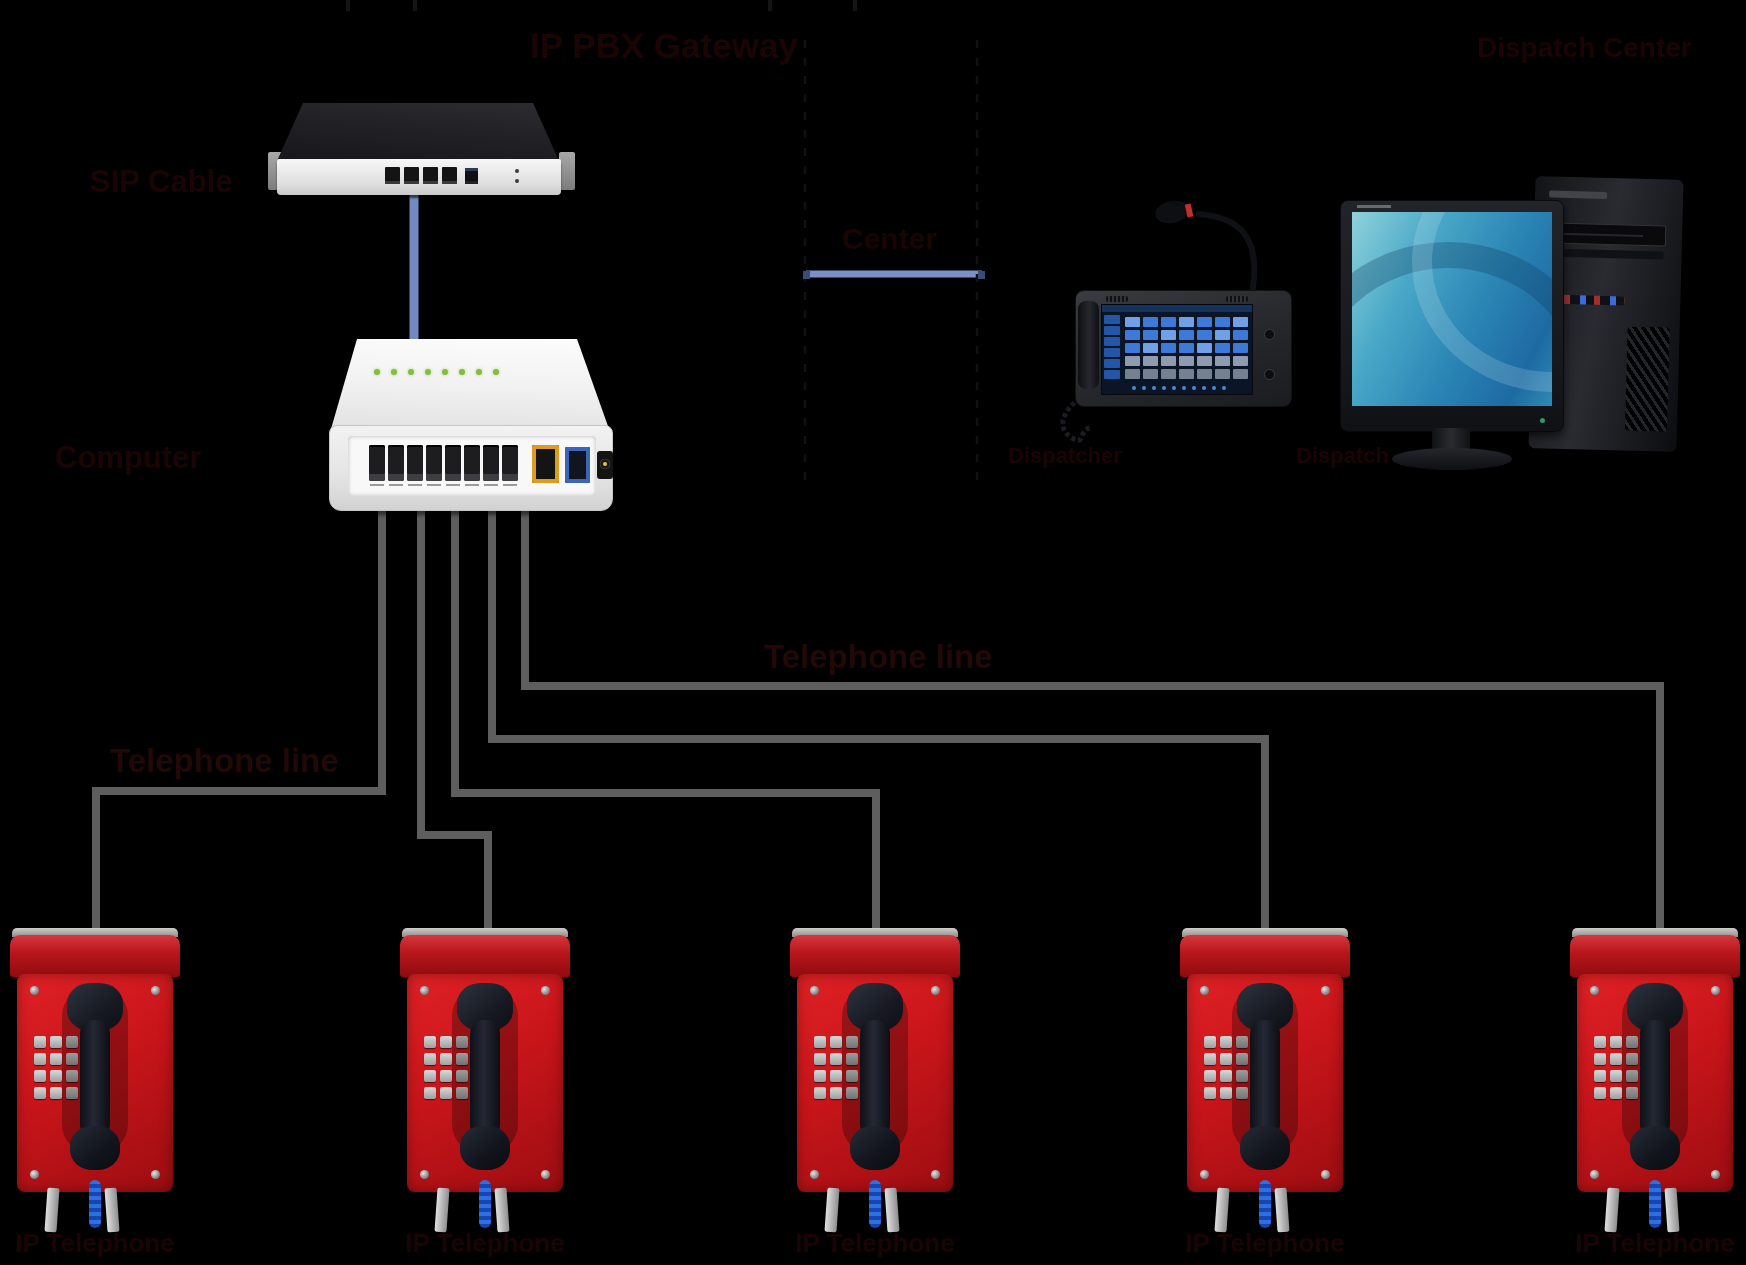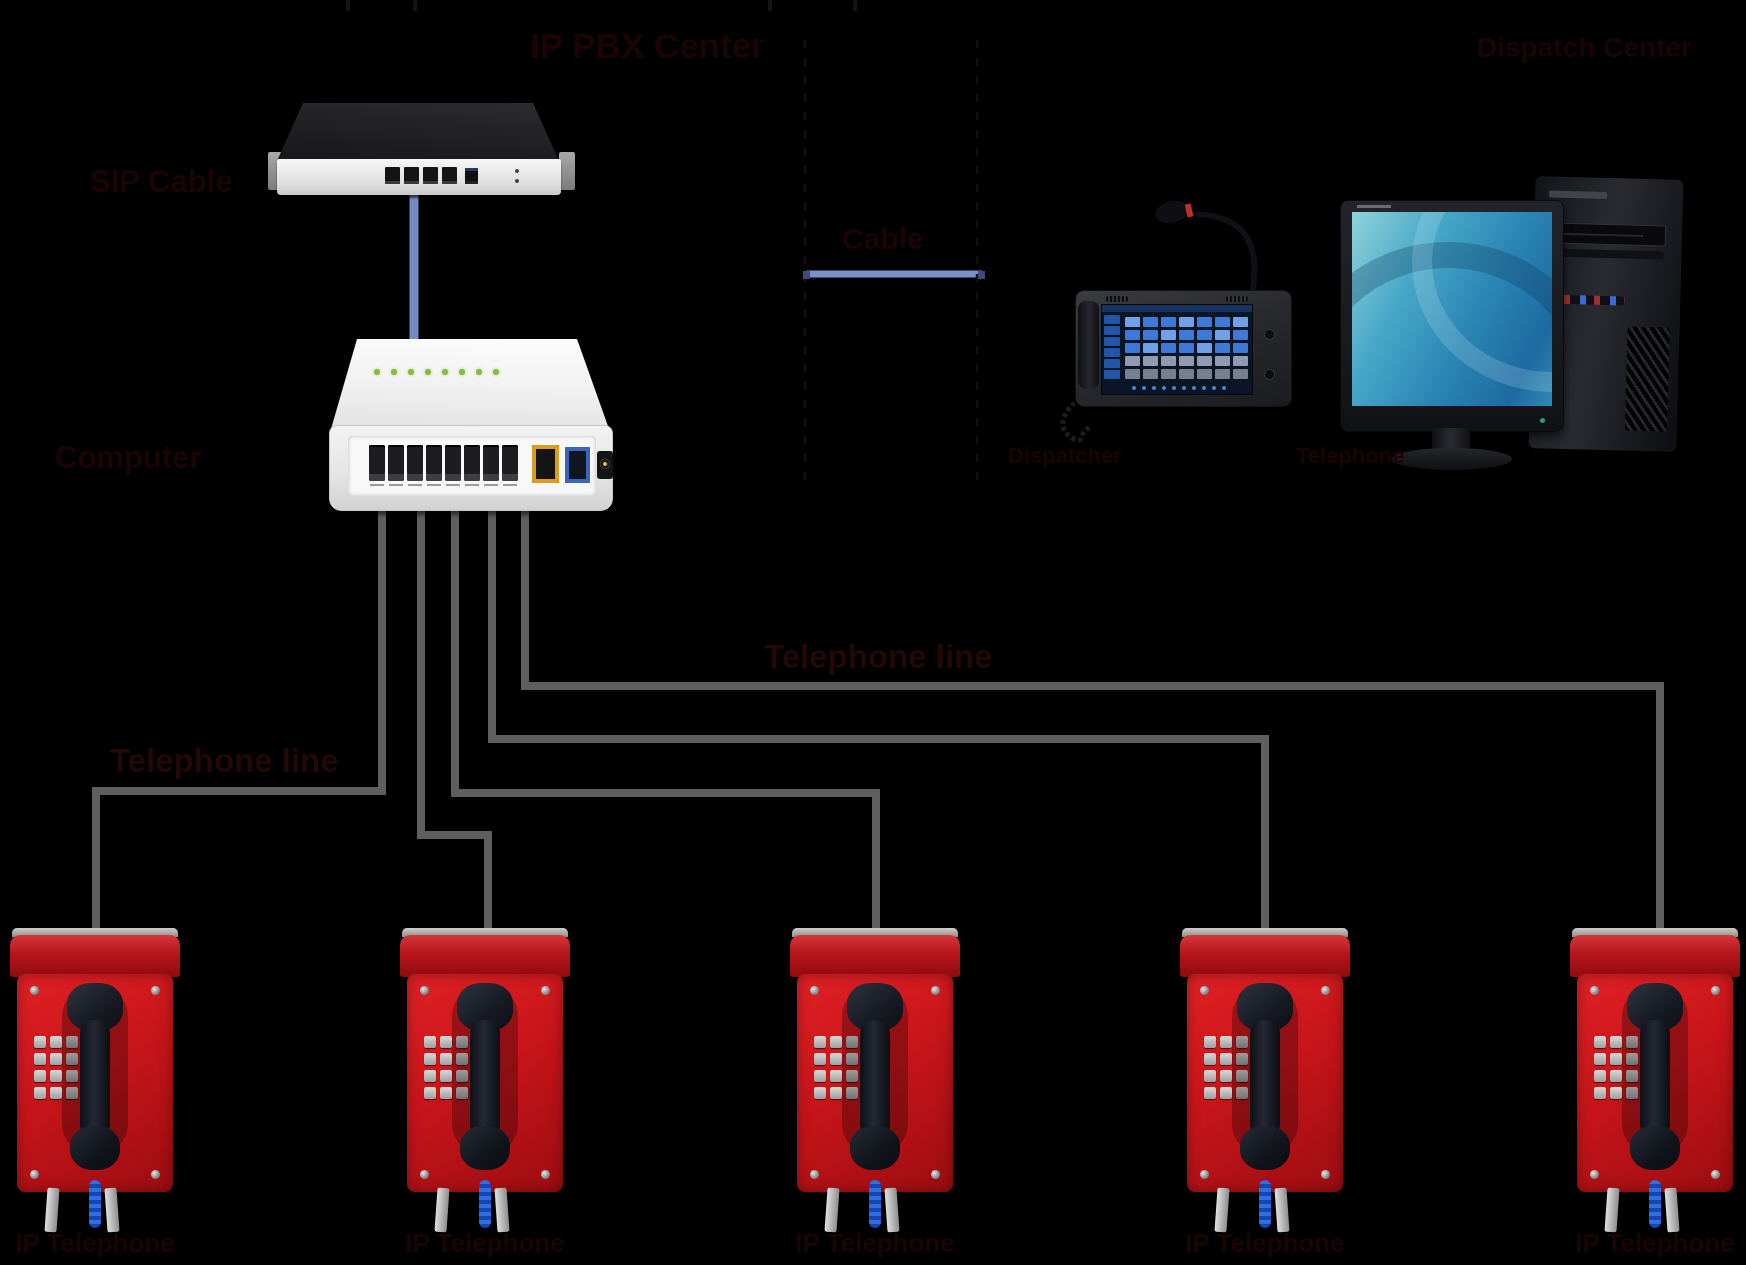--- a/index.html
+++ b/index.html
@@ -275,29 +275,29 @@
         <div class="swirl1"></div>
         <div class="swirl2"></div>
       </div>
       <div class="logo"></div>
       <div class="pled"></div>
     </div>
     <div class="neck"></div>
     <div class="base"></div>
   </div>
 
-  <div class="dlabel" style="left:530px;top:26px;font-size:35px">IP PBX Center</div>
+  <div class="dlabel" style="left:530px;top:26px;font-size:35px">IP PBX Gateway</div>
   <div class="dlabel" style="left:1477px;top:32px;font-size:28px">Dispatch Center</div>
   <div class="dlabel" style="left:90px;top:164px;font-size:31px">SIP Cable</div>
   <div class="dlabel" style="left:55px;top:440px;font-size:31px">Computer</div>
-  <div class="dlabel" style="left:842px;top:222px;font-size:30px">Cable</div>
+  <div class="dlabel" style="left:842px;top:222px;font-size:30px">Center</div>
   <div class="dlabel bright" style="left:764px;top:638px;font-size:33px">Telephone line</div>
   <div class="dlabel bright" style="left:110px;top:742px;font-size:33px">Telephone line</div>
   <div class="dlabel" style="left:1008px;top:443px;font-size:22px">Dispatcher</div>
-  <div class="dlabel" style="left:1296px;top:443px;font-size:22px">Telephone</div>
+  <div class="dlabel" style="left:1296px;top:443px;font-size:22px">Dispatch</div>
 
   <div id="phones-holder">
   <div class="phone" style="left: 10px; top: 928px;">
     <div class="rim"></div>
     <div class="hood"></div>
     <div class="face"></div>
     <div class="screw" style="left:20px;top:58px"></div>
     <div class="screw" style="left:141px;top:58px"></div>
     <div class="screw" style="left:20px;top:242px"></div>
     <div class="screw" style="left:141px;top:242px"></div>

